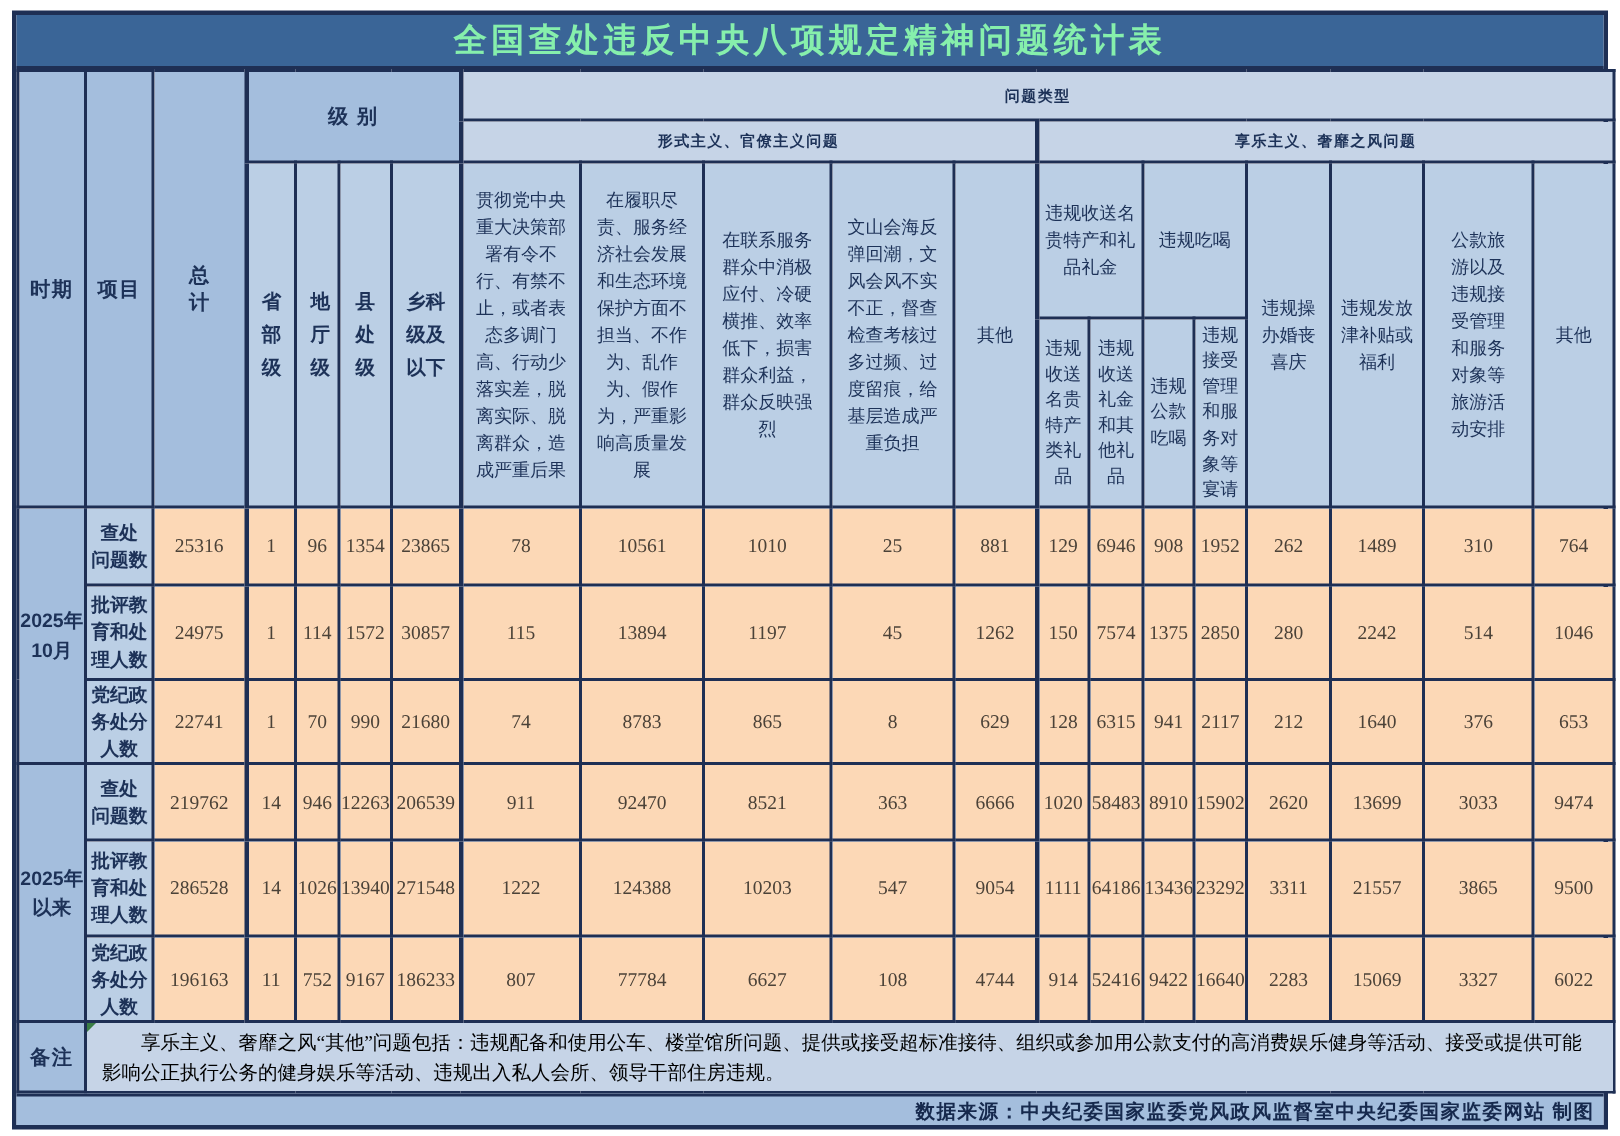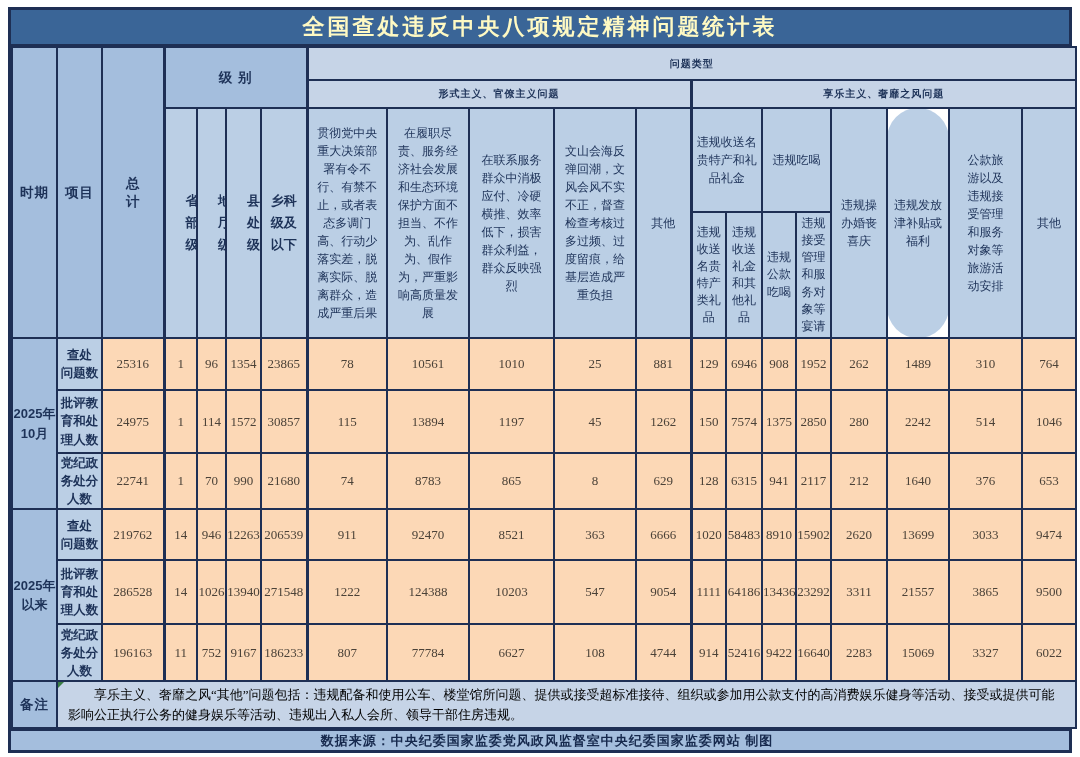--- a/index.html
+++ b/index.html
@@ -21,21 +21,21 @@
   .sheet{
     width:1064px;margin:7px 8px;border:3px solid var(--border);
     background:#fff;
   }
   .title-bar{
     height:36px;background:var(--title-bg);
     display:flex;align-items:center;justify-content:center;
     border-bottom:2px solid var(--border);
   }
   .title-bar span{
-    color:#fef9c3;font-size:22px;font-weight:bold;letter-spacing:3px;
+    color:#86efac;font-size:22px;font-weight:bold;letter-spacing:3px;
     font-family:"Liberation Sans",sans-serif;
   }
   table{
     width:100%;border-collapse:collapse;table-layout:fixed;
   }
   th,td{
     border:2px solid var(--border);
     text-align:center;vertical-align:middle;
     color:var(--htext);
     overflow:hidden;
@@ -47,48 +47,48 @@
   .hC{background:var(--cell-blue);font-weight:normal;font-size:12px;
       font-family:"Liberation Serif",serif;line-height:1.5;letter-spacing:0;}
   .hL{background:var(--cell-blue);font-weight:bold;font-size:13px;line-height:1.7;}
   .rowlabel{background:var(--cell-blue);font-weight:bold;font-size:12.5px;line-height:1.45;}
   .pcell{font-size:13px;line-height:1.5;letter-spacing:0;}
   .num{
     background:var(--peach);color:var(--ntext);
     font-family:"Liberation Serif",serif;font-size:13px;padding:0;
   }
   
-  .pad-lv{padding:0 20px;}
+  .pad-lv{padding:0 9px;}
   .pad-xk{padding:0 8px;}
   .pad-f{padding:11px 8px;text-align:center;}
   .pad-s2{padding:0 4px;line-height:1.42;}
   .pad-g4{padding:0 2px;}
   .pad-w3{padding:0 6px;}
-  .pad-j3{padding:0 6px;border-radius:31px;}
+  .pad-j3{padding:0 6px;}
   .pad-t3{padding:0 15px;}
   .pad-zj{padding:0 23px;}
   
   .rA{height:33px;}.rB{height:28px;}.rC{height:104px;}.rD{height:126px;}
   .r1{height:52px;}.r2{height:63px;}.r3{height:51px;}
   .r4{height:51px;}.r5{height:64px;}.r6{height:57px;}
   .r-remark{height:40px;}
   .remark-content{
     position:relative;background:var(--band-blue);
     font-family:"Liberation Serif",serif;font-size:13px;
     text-align:left;padding:3px 10px;line-height:1.5;
   }
   .remark-text{text-indent:2em;color:#000000;}
   .green-tri{
     position:absolute;left:0;top:0;width:0;height:0;
     border-left:6px solid #3a7d44;border-bottom:6px solid transparent;
   }
   .footer-bar{
     height:21px;background:var(--panel-blue);
     border-top:2px solid var(--border);
-    display:flex;align-items:center;justify-content:center;
+    display:flex;align-items:center;justify-content:flex-end;
     padding:0 6px 0 20px;
   }
   .footer-bar span{font-size:13px;font-weight:bold;color:#16294d;letter-spacing:1px;}
 </style>
 </head>
 <body>
 
 <div class="sheet">
   <div class="title-bar">
     <span>全国查处违反中央八项规定精神问题统计表</span>

